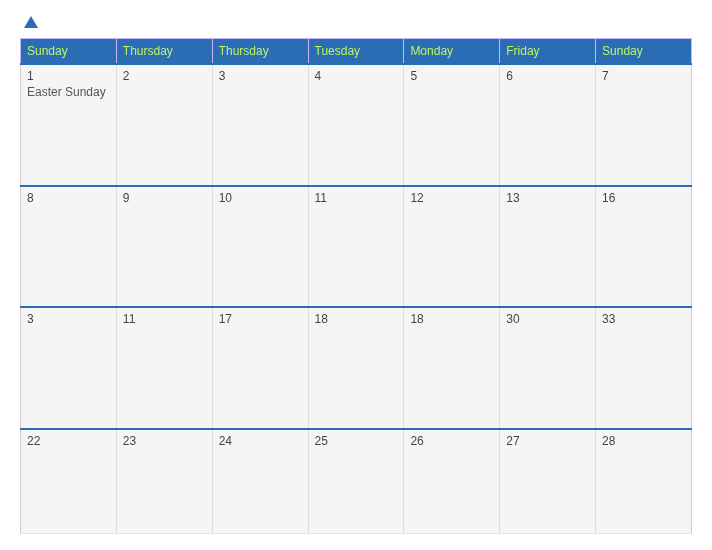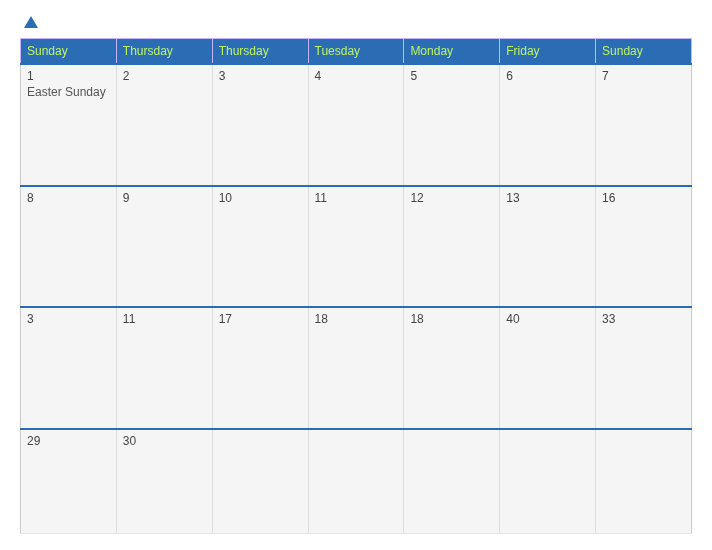--- a/index.html
+++ b/index.html
@@ -206,33 +206,43 @@
         <td>
           <div class="day-number">17</div>
         </td>
         <td>
           <div class="day-number">18</div>
         </td>
         <td>
           <div class="day-number">18</div>
         </td>
         <td>
-          <div class="day-number">40</div>
+          <div class="day-number">30</div>
         </td>
         <td>
           <div class="day-number">33</div>
         </td>
       </tr>
       <tr>
         <td>
-          <div class="day-number">29</div>
-        </td>
-        <td>
-          <div class="day-number">30</div>
-        </td>
-        <td></td>
-        <td></td>
-        <td></td>
-        <td></td>
-        <td></td>
+          <div class="day-number">22</div>
+        </td>
+        <td>
+          <div class="day-number">23</div>
+        </td>
+        <td>
+          <div class="day-number">24</div>
+        </td>
+        <td>
+          <div class="day-number">25</div>
+        </td>
+        <td>
+          <div class="day-number">26</div>
+        </td>
+        <td>
+          <div class="day-number">27</div>
+        </td>
+        <td>
+          <div class="day-number">28</div>
+        </td>
       </tr>
     </tbody>
 </table>
 
 </body></html>

